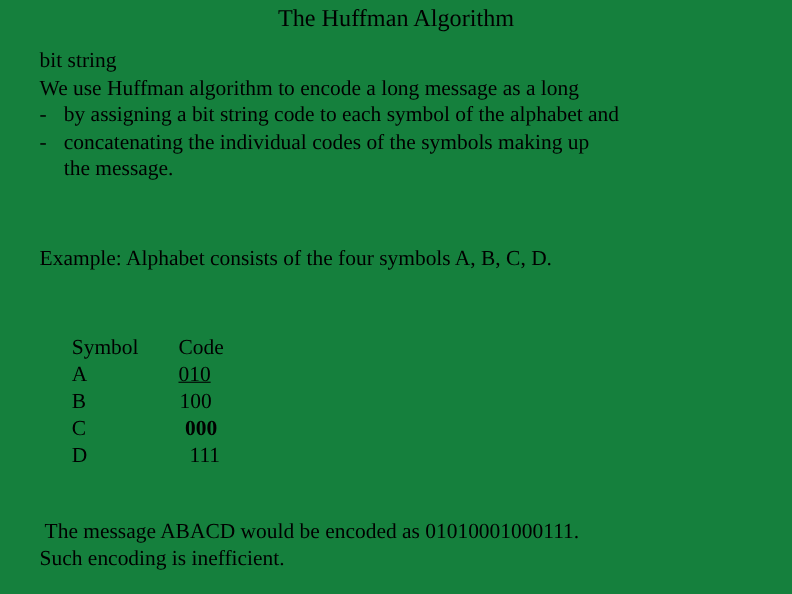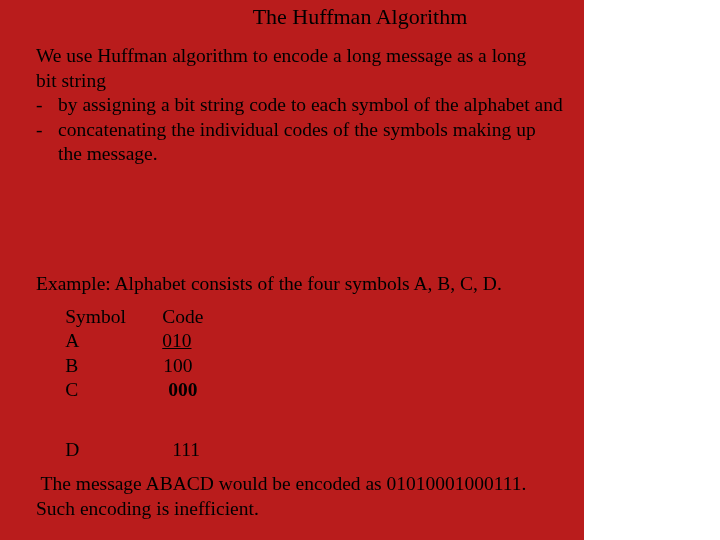--- a/index.html
+++ b/index.html
@@ -11,23 +11,23 @@
   body {
     width: 720px;
     height: 540px;
     overflow: hidden;
     font-family: "Liberation Serif", "DejaVu Serif", serif;
     color: #000000;
     -webkit-font-smoothing: none;
   }
   .slide {
     position: relative;
-    width: 584px;
+    width: 720px;
     height: 540px;
-    background: #b91c1c;
+    background: #15803d;
   }
   .slide-title {
     position: absolute;
     left: 0;
     top: 4px;
     width: 720px;
     text-align: center;
     font-size: 22px;
     line-height: 26px;
     white-space: pre;
@@ -48,21 +48,21 @@
   .bullet-marker {
     width: 22px;
     flex: 0 0 22px;
     white-space: pre;
   }
   .bullet-text { white-space: pre; }
   .bullet-cont {
     padding-left: 22px;
     white-space: pre;
   }
-  #example-block { top: 224px; width: 672px; margin-top: 48px; }
+  #example-block { top: 224px; width: 672px; }
   #code-table {
     position: absolute;
     left: 36px;
     top: 280px;
     font-size: 19.5px;
     line-height: 24.6px;
   }
   .table-row {
     display: block;
     height: 24.6px;
@@ -81,22 +81,22 @@
   #closing-block { top: 452px; width: 672px; margin-top: 20px; }
 </style>
 </head>
 <body style="color: rgb(0, 0, 0);">
 
 <div class="slide">
 
   <div class="slide-title">The Huffman Algorithm</div>
 
   <div class="body-block" id="intro-block">
+    <div class="para-line">bit string</div>
     <div class="para-line">We use Huffman algorithm to encode a long message as a long</div>
-    <div class="para-line">bit string</div>
 
     <div class="bullet-line">
       <span class="bullet-marker">-</span>
       <span class="bullet-text">by assigning a bit string code to each symbol of the alphabet and</span>
     </div>
 
     <div class="bullet-line">
       <span class="bullet-marker">-</span>
       <span class="bullet-text">concatenating the individual codes of the symbols making up</span>
     </div>
@@ -118,21 +118,21 @@
 
     <div class="table-row">
       <span class="cell-symbol">B</span><span class="cell-code" id="code-cell-1" style="padding-left: 1px;">100</span>
     </div>
 
     <div class="table-row">
       <span class="cell-symbol">C</span><span class="cell-code" id="code-cell-2" style="padding-left: 6px; font-weight: bold;">000</span>
     </div>
 
     <div class="table-row">
-      <span class="cell-symbol">D</span><span class="cell-code" id="code-cell-3" style="padding-left: 10px; margin-top: 35px;">111</span>
+      <span class="cell-symbol">D</span><span class="cell-code" id="code-cell-3" style="padding-left: 10px;">111</span>
     </div>
   </div>
 
   <div class="body-block" id="closing-block">
     <div class="para-line"> The message ABACD would be encoded as 01010001000111.</div>
     <div class="para-line">Such encoding is inefficient.</div>
   </div>
 
 </div>
 

